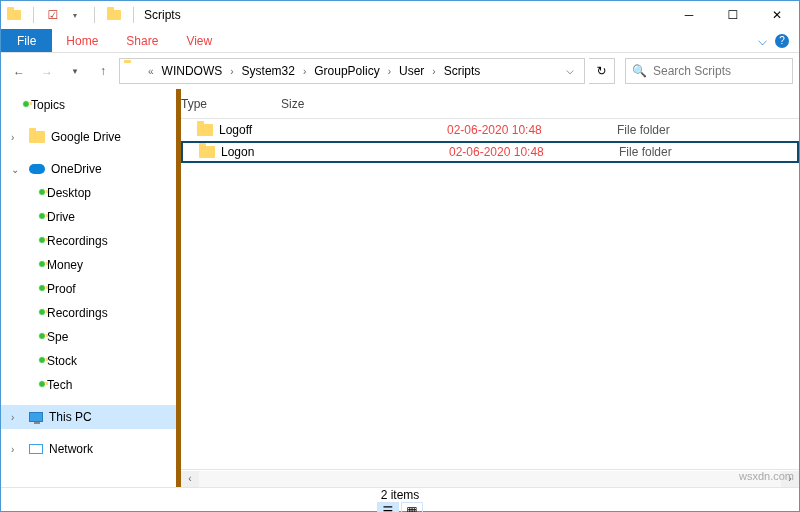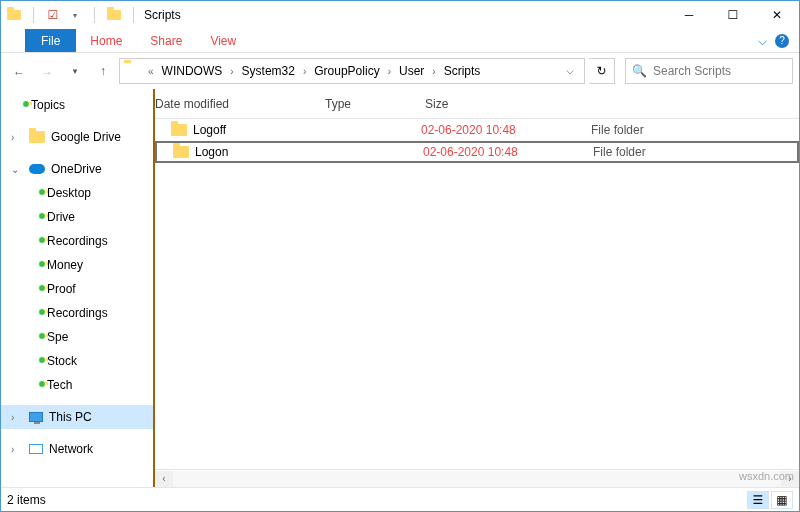--- a/index.html
+++ b/index.html
@@ -9,65 +9,65 @@
 
 .titlebar { height: 28px; display: flex; align-items: center; background: #fff; }
 .titlebar .qat { display: flex; align-items: center; padding: 0 4px; gap: 4px; }
 .titlebar .qat .icon { width: 18px; height: 18px; display: flex; align-items: center; justify-content: center; }
 .titlebar .title { flex: 1; padding-left: 4px; }
 .titlebar .controls { display: flex; }
 .titlebar .controls div { width: 44px; height: 28px; display: flex; align-items: center; justify-content: center; font-family: Arial; }
 .sep { width: 1px; height: 16px; background: #d0d0d0; margin: 0 6px; }
 
 
-.ribbon { height: 24px; display: flex; align-items: stretch; border-bottom: 1px solid #e1e1e1; padding-left: 24px; }
+.ribbon { height: 24px; display: flex; align-items: stretch; border-bottom: 1px solid #e1e1e1; }
 .ribbon .file { background: #1979ca; color: #fff; display: flex; align-items: center; padding: 0 16px; }
 .ribbon .tab { display: flex; align-items: center; padding: 0 14px; color: #ef4444; }
 .ribbon .spacer { flex: 1; }
 .ribbon .help { display: flex; align-items: center; gap: 8px; padding-right: 10px; }
 
 
 .addr { height: 36px; display: flex; align-items: center; padding: 4px 6px; gap: 4px; }
 .navbtn { width: 24px; height: 24px; display: flex; align-items: center; justify-content: center; color: #555; }
 .navbtn.disabled { color: #bbb; }
 .crumbs { flex: 1; height: 26px; border: 1px solid #cfcfcf; display: flex; align-items: center; padding: 0 4px; overflow: hidden; }
 .crumb { display: flex; align-items: center; padding: 0 4px; white-space: nowrap; }
 .chev { color: #666; padding: 0 4px; font-size: 10px; }
 .crumbs .icon { width: 16px; height: 16px; margin-right: 4px; }
 .addr .refresh { width: 26px; height: 26px; border: 1px solid #cfcfcf; border-left: none; display: flex; align-items: center; justify-content: center; margin-right: 6px; }
 .search { width: 168px; height: 26px; border: 1px solid #cfcfcf; display: flex; align-items: center; padding: 0 6px; color: #777; }
 
 
 .body { flex: 1; display: flex; min-height: 0; }
-.nav { width: 154px; border-right: 2px solid #a16207; overflow: hidden; padding-top: 4px; }
+.nav { width: 180px; border-right: 5px solid #a16207; overflow: hidden; padding-top: 4px; }
 .nav .item { height: 24px; display: flex; align-items: center; padding-left: 24px; gap: 6px; }
 .nav .item.root { padding-left: 10px; }
 .nav .item.sub { padding-left: 40px; }
 .nav .item.sel { background: #cde8ff; }
 .nav .exp { width: 12px; color: #6a6a6a; font-size: 10px; }
 
 .content { flex: 1; display: flex; flex-direction: column; min-width: 0; }
 .headers { height: 30px; display: flex; align-items: center; border-bottom: 1px solid #e5e5e5; color: #444; }
 .col-name { width: 266px; padding-left: 16px; display:flex; align-items:center; gap:6px;}
 .col-date { width: 170px; }
 .col-type { width: 100px; }
 .col-size { width: 50px; text-align: left; padding-right: 10px; }
 .rows { flex: 1; }
 .row { height: 22px; display: flex; align-items: center; }
-.row.highlight { border: 2px solid #737373; }
+.row.highlight { border: 2px solid #0c4a6e; }
 .row .name { width: 266px; padding-left: 16px; display: flex; align-items: center; gap: 6px; }
 .row .date { width: 170px; color: #ef4444; }
 .row .type { width: 100px; color: #555; }
 .row .size { width: 50px; }
 .hscroll { height: 18px; border-top: 1px solid #e5e5e5; display: flex; align-items: center; }
 .hscroll .btn { width: 18px; height: 16px; background: #f0f0f0; display:flex; align-items:center; justify-content:center; font-size:10px; color:#666;}
 .hscroll .track { flex: 1; height: 16px; background: #f7f7f7; }
 
 
-.status { height: 24px; border-top: 1px solid #e5e5e5; display: flex; align-items: center; padding: 0 6px; justify-content: space-between; }
+.status { height: 24px; border-top: 1px solid #e5e5e5; display: flex; align-items: center; padding: 0 6px; justify-content: space-between; flex-direction: column; }
 .status .views { display: flex; gap: 2px; }
 .status .views div { width: 22px; height: 18px; border: 1px solid #cfe4f7; display:flex; align-items:center; justify-content:center; }
 .status .views div.active { background: #cde8ff; }
 
 
 .foldericon { width: 16px; height: 12px; background: #ffd869; border-radius: 1px; position: relative; }
 .foldericon::before { content:""; position:absolute; top:-3px; left:0; width:7px; height:3px; background:#ffd869; border-radius:1px 1px 0 0;}
 .foldericon.small { width: 14px; height: 10px; }
 .badge { width:8px; height:8px; background:#3ac13a; border-radius:50%; border:1px solid #fff; position:absolute; left:-3px; bottom:-3px; }
 .pcicon { width:14px; height:10px; background:#3aa0e8; border:1px solid #2a7abf; position:relative; }
@@ -206,21 +206,20 @@
       <div style="height:8px"></div>
       <div class="item root">
           <span class="exp">›</span>
           <span class="neticon"></span>
           <span>Network</span>
         </div>
     </div>
 
     <div class="content">
       <div class="headers">
-        <div class="col-date">Date modified</div>
         <div class="col-type">Type</div>
         <div class="col-size">Size</div>
       </div>
       <div class="rows">
         <div class="row">
           <div class="name">
               <span class="foldericon"></span>
               <span>Logoff</span>
             </div>
           <div class="date">02-06-2020 10:48</div>

